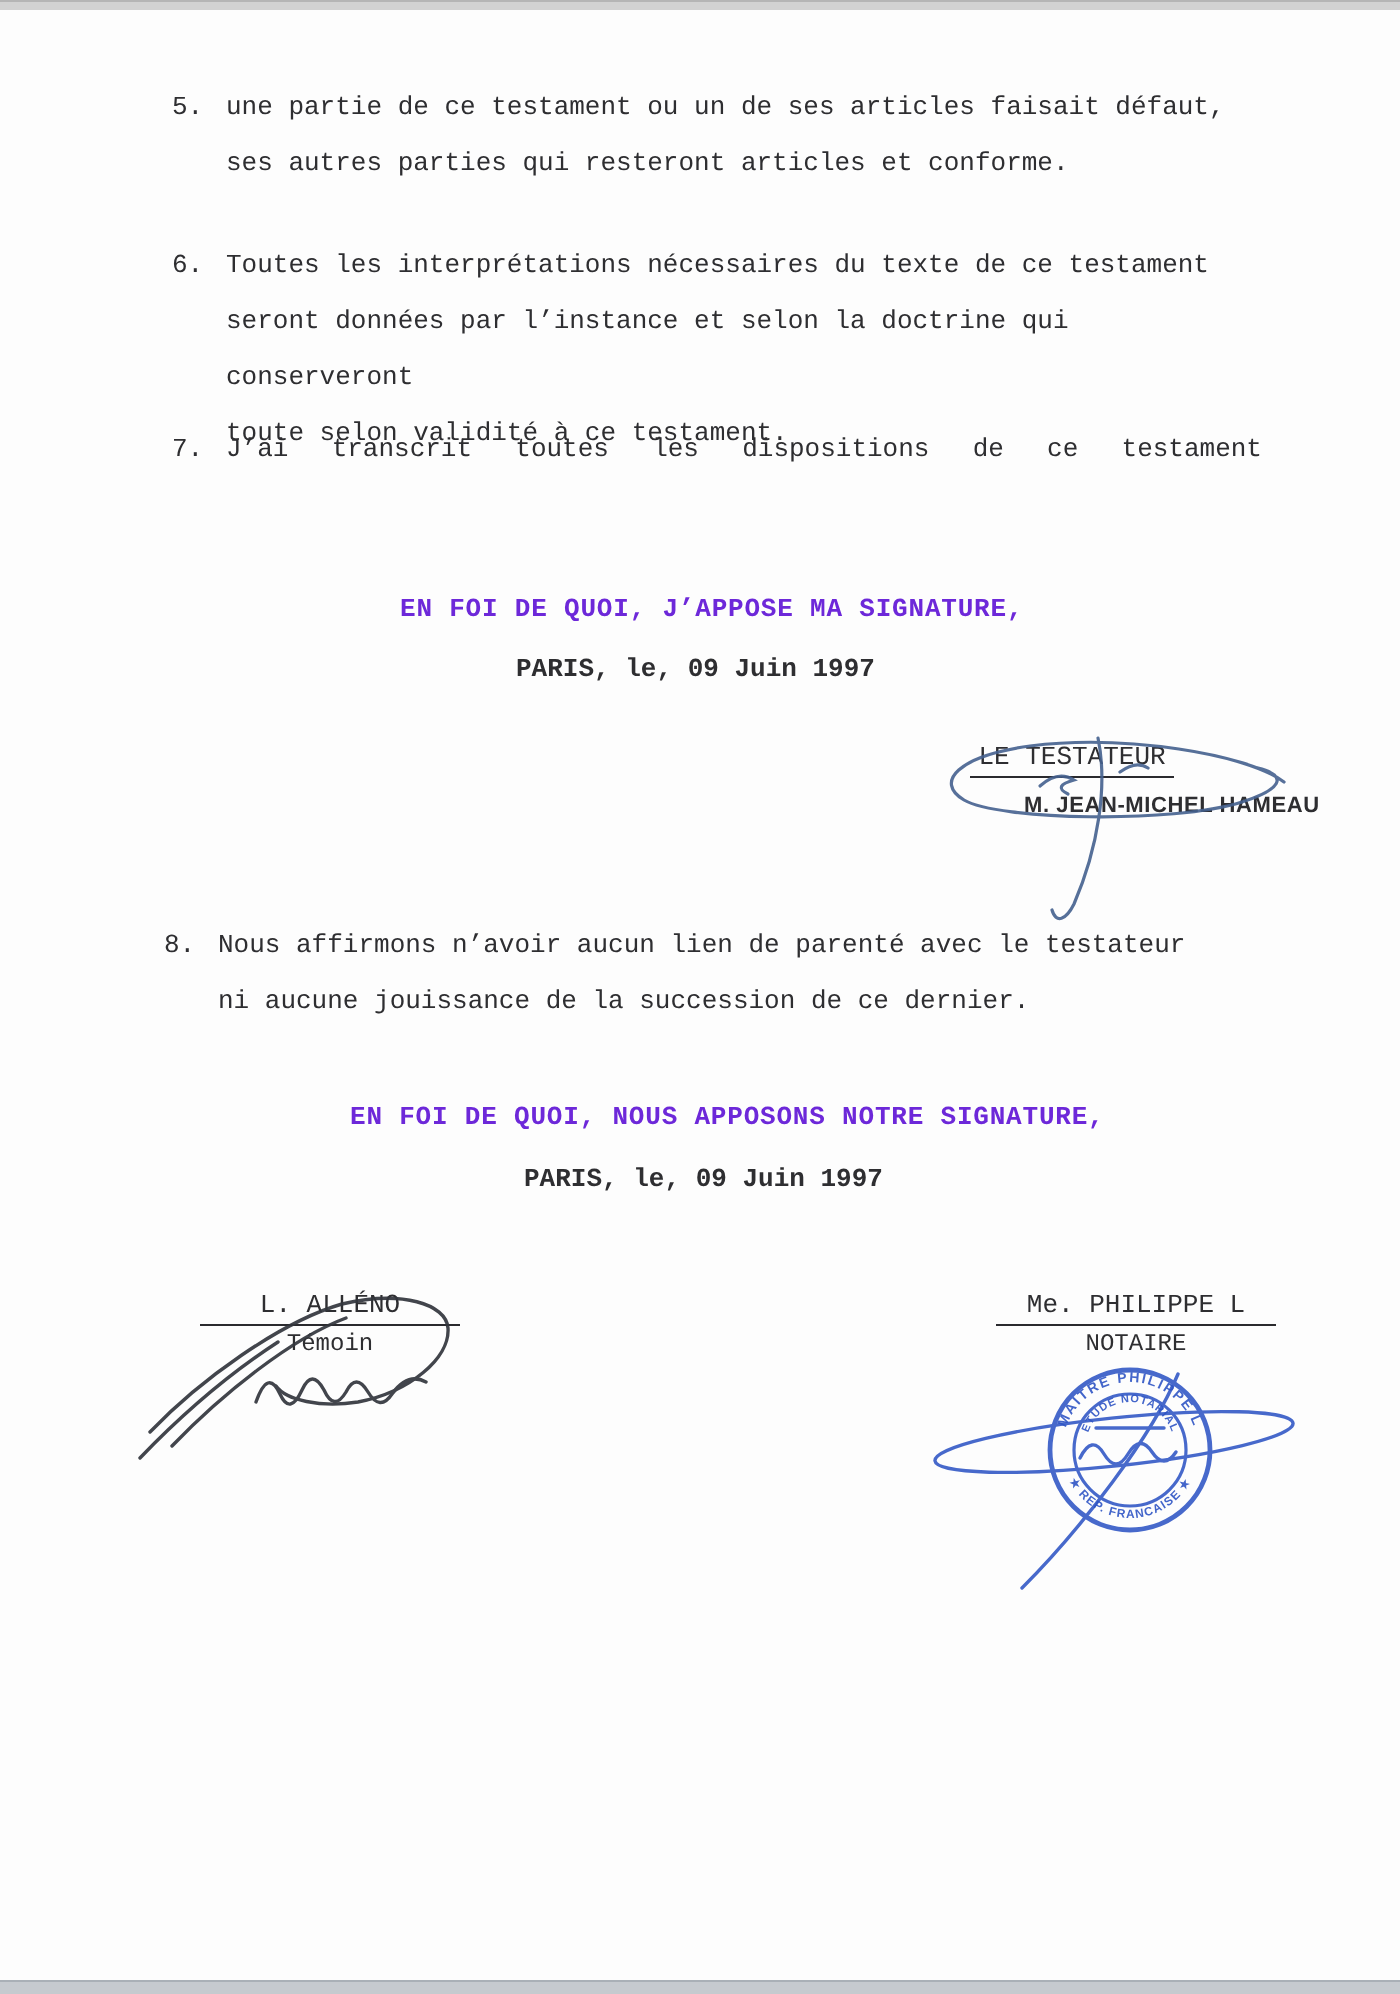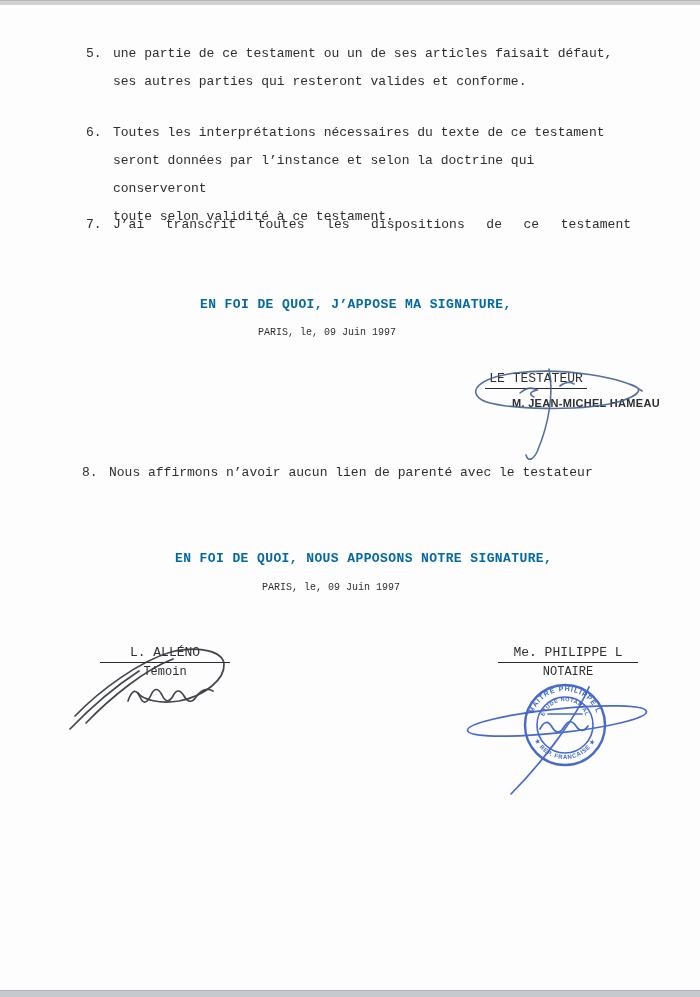--- a/index.html
+++ b/index.html
@@ -13,22 +13,22 @@
   .scan-edge-bottom{position:absolute;bottom:0;left:0;right:0;height:6px;
     background:#c6cacf;border-top:1px solid #aab0b7;}
 
   .clause{position:absolute;left:86px;width:545px;display:flex;
     font-size:13px;line-height:28px;}
   .clause .num{flex:0 0 27px;}
   .clause .lines{flex:1;}
   .clause.justified .lines div{text-align:justify;text-align-last:justify;}
 
   .attest-heading{position:absolute;font-size:13px;font-weight:bold;
-    color:#0369a1;letter-spacing:.4px;white-space:nowrap;}
-  .date-line{position:absolute;font-size:10px;white-space:nowrap;}
+    color:#6d28d9;letter-spacing:.4px;white-space:nowrap;}
+  .date-line{position:absolute;font-size:13px;white-space:nowrap;font-weight:bold;}
 
   .sigblock{position:absolute;font-size:13px;}
   .sig-name{display:block;border-bottom:1.5px solid #2a2a2e;
     padding-bottom:2px;text-align:center;white-space:nowrap;}
   .sig-role{display:block;text-align:center;font-size:12px;margin-top:2px;}
 
   .testator-name{position:absolute;left:512px;top:397px;
     font-family:"Liberation Sans","DejaVu Sans",sans-serif;
     font-size:11px;font-weight:bold;letter-spacing:.3px;white-space:nowrap;}
 
@@ -38,21 +38,21 @@
 <body>
 
 <div class="page">
   <div class="scan-edge-top"></div>
   <div class="scan-edge-bottom"></div>
 
   <div class="clause" style="top:40px;">
     <span class="num">5.</span>
     <div class="lines">
       <div>une partie de ce testament ou un de ses articles faisait défaut,</div>
-      <div>ses autres parties qui resteront valides et conforme.</div>
+      <div>ses autres parties qui resteront articles et conforme.</div>
     </div>
   </div>
 
   <div class="clause" style="top:119px;">
     <span class="num">6.</span>
     <div class="lines">
       <div>Toutes les interprétations nécessaires du texte de ce testament</div>
       <div>seront données par l’instance et selon la doctrine qui conserveront</div>
       <div>toute selon validité à ce testament.</div>
     </div>
@@ -70,20 +70,21 @@
 
   <div class="sigblock" style="left:485px;top:371px;width:102px;">
     <span class="sig-name">LE TESTATEUR</span>
   </div>
   <div class="testator-name">M. JEAN-MICHEL HAMEAU</div>
 
   <div class="clause" style="top:459px;left:82px;">
     <span class="num">8.</span>
     <div class="lines">
       <div>Nous affirmons n’avoir aucun lien de parenté avec le testateur</div>
+      <div>ni aucune jouissance de la succession de ce dernier.</div>
     </div>
   </div>
 
   <div class="attest-heading" style="left:175px;top:551px;">EN FOI DE QUOI, NOUS APPOSONS NOTRE SIGNATURE,</div>
   <div class="date-line" style="left:262px;top:582px;">PARIS, le, 09 Juin 1997</div>
 
   <div class="sigblock" style="left:100px;top:645px;width:130px;">
     <span class="sig-name">L. ALLÉNO</span>
     <span class="sig-role">Témoin</span>
   </div>

